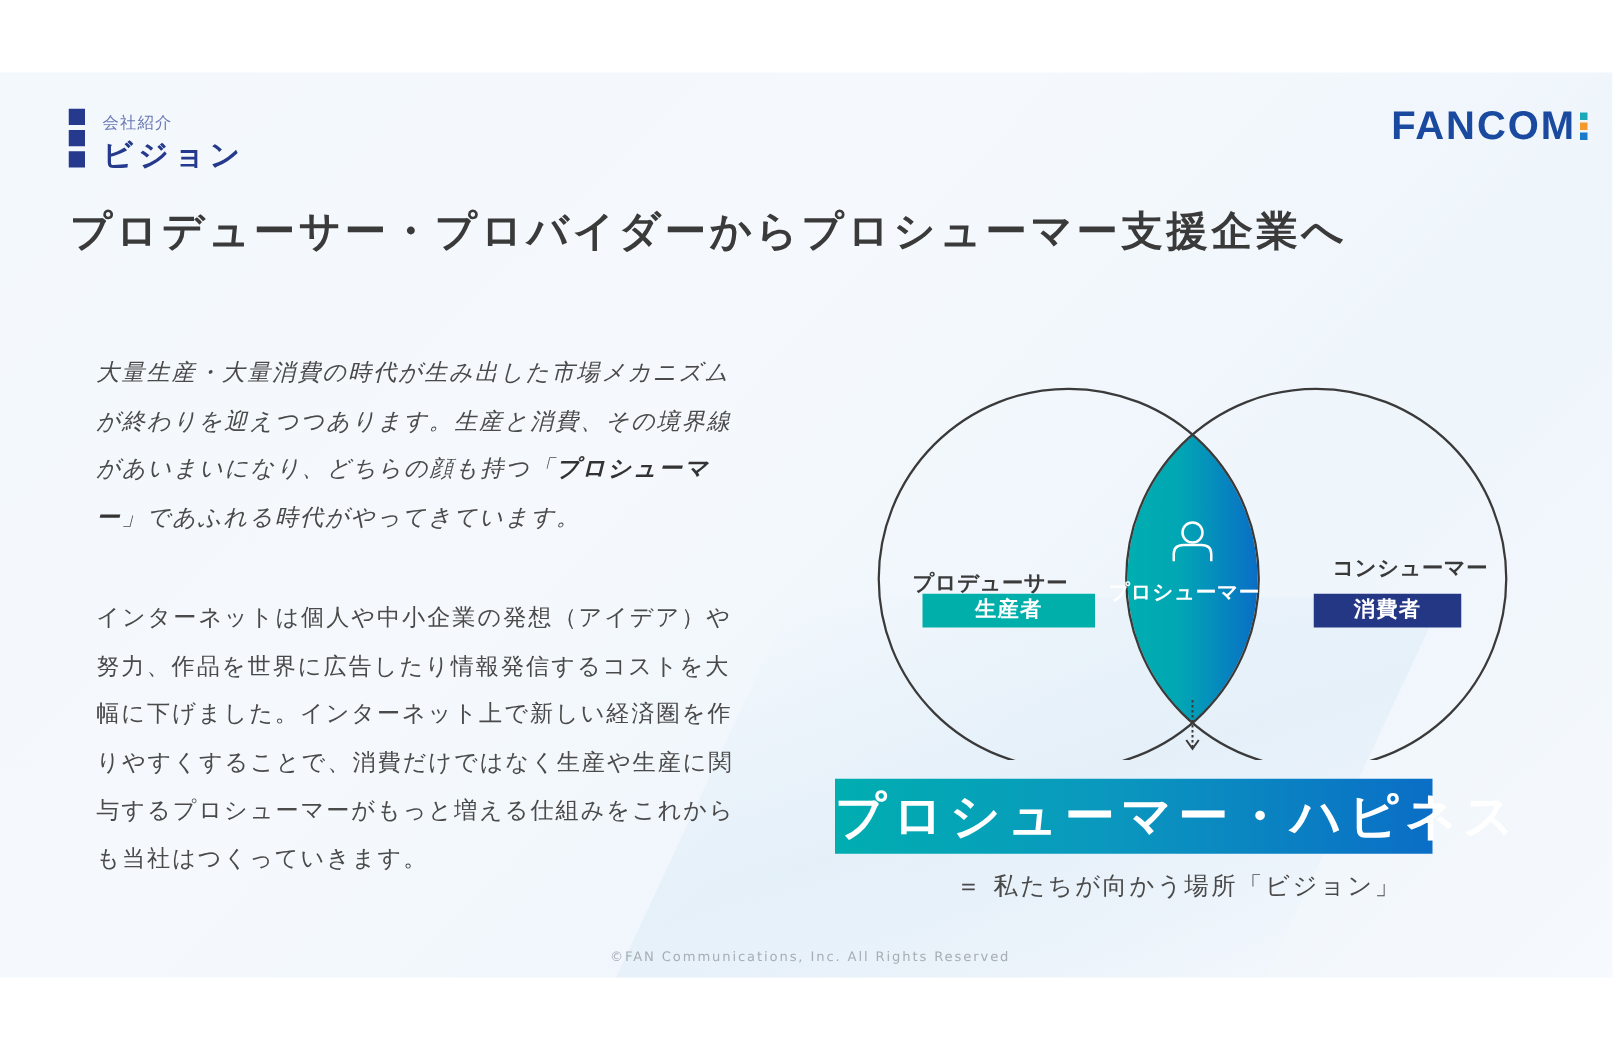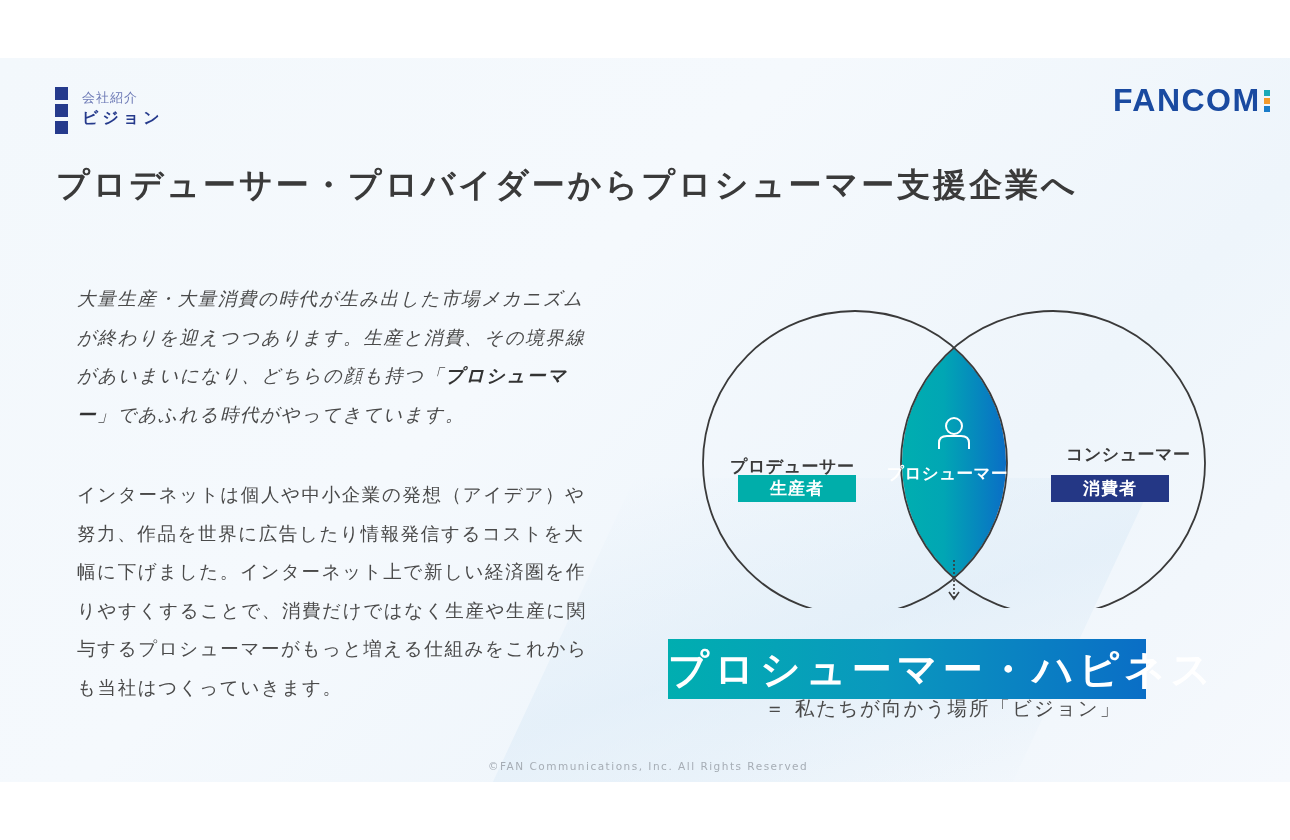--- a/index.html
+++ b/index.html
@@ -15,21 +15,21 @@
     }
     .slide::before {
       content: ""; position: absolute; left: 560px; top: 420px; width: 520px; height: 320px;
       background: linear-gradient(160deg, rgba(220,235,247,0) 0%, rgba(220,235,247,0.55) 50%, rgba(220,235,247,0) 100%);
       transform: skewX(-25deg);
     }
     
     .section-marks { position: absolute; left: 55px; top: 29px; width: 13px; }
     .section-marks span { display: block; width: 13px; height: 13px; background: #253a8c; margin-bottom: 4px; }
     .section-sub { position: absolute; left: 82px; top: 31px; font-size: 13px; color: #6b78b5; letter-spacing: 1px; }
-    .section-title { position: absolute; left: 82px; top: 50px; font-size: 16px; font-weight: bold; color: #253a8c; letter-spacing: 4px; }
+    .section-title { position: absolute; left: 82px; top: 50px; font-size: 24px; font-weight: bold; color: #253a8c; letter-spacing: 4px; }
     
     .logo { position: absolute; left: 1113px; top: 24px; display: flex; align-items: center; }
     .logo-text { font-family: Liberation Sans, sans-serif; font-weight: bold; font-size: 32px; color: #1a4aa0; letter-spacing: 1.5px; }
     .logo-dots { margin-left: 3px; display: flex; flex-direction: column; gap: 2px; }
     .logo-dots span { display: block; width: 6px; height: 6px; }
     
     .headline {
       position: absolute; left: 56px; top: 105px; font-size: 33px; font-weight: bold;
       color: #3a3a3a; letter-spacing: 3px; white-space: nowrap;
     }
@@ -45,21 +45,21 @@
     .venn { position: absolute; left: 690px; top: 180px; width: 530px; height: 370px; }
     .venn svg { position: absolute; left: 0; top: 0; }
     .venn-label { position: absolute; font-size: 17px; font-weight: bold; color: #3a3a3a; letter-spacing: 0.5px; white-space: nowrap; }
     .venn-tag { position: absolute; height: 27px; line-height: 27px; text-align: center; color: #fff; font-size: 17px; font-weight: bold; letter-spacing: 1px; }
     .prosumer-label { position: absolute; color: #fff; font-size: 16.5px; font-weight: bold; white-space: nowrap; letter-spacing: 0.5px; }
     
     .banner {
       position: absolute; left: 668px; top: 565px; width: 478px; height: 60px;
       background: linear-gradient(90deg, #00aeb0 0%, #0a98be 45%, #0a6ec6 100%);
       color: #fff; font-size: 40px; font-weight: bold; line-height: 60px; text-align: right;
-      letter-spacing: 5px; white-space: nowrap; margin-top: 16px;
+      letter-spacing: 5px; white-space: nowrap;
     }
     .vision-caption { position: absolute; left: 765px; top: 637px; font-size: 19.5px; color: #4a4a4a; letter-spacing: 2px; white-space: nowrap; }
     .copyright { position: absolute; left: 488px; top: 702px; font-size: 10.5px; color: #a6adb5; letter-spacing: 1.5px; font-family: "DejaVu Sans", sans-serif; }
   </style>
 </head>
 <body>
 
 <div class="slide">
 
   <div class="section-marks">
@@ -103,21 +103,21 @@
       <g fill="none" stroke="#ffffff" stroke-width="2">
         <circle cx="264" cy="188" r="8"></circle>
         <path d="M 249 211 L 249 205 Q 249 198 257 198 L 271 198 Q 279 198 279 205 L 279 211"></path>
       </g>
 
       <g stroke="#3a3a3a" stroke-width="1.6" fill="none">
         <line x1="264" y1="382" x2="264" y2="412" stroke-dasharray="2,2"></line>
       </g>
     </svg>
     <div class="venn-label" style="left:40px; top:217px;">プロデューサー</div>
-    <div class="venn-tag" style="left:48px; top:237px; width:118px; background:#00aeaa;">生産者</div>
+    <div class="venn-tag" style="left:48px; top:237px; width:138px; background:#00aeaa;">生産者</div>
     <div class="prosumer-label" style="left:197px; top:225px;">プロシューマー</div>
     <div class="venn-label" style="left:354px; top:205px;margin-left:22px;">コンシューマー</div>
     <div class="venn-tag" style="left:361px; top:237px; width:118px; background:#243785;">消費者</div>
   </div>
 
   <svg style="position:absolute; left:944px; top:500px;" width="20" height="46">
     <line x1="10" y1="2" x2="10" y2="40" stroke="#3a3a3a" stroke-width="1.6" stroke-dasharray="2,2"></line>
     <polyline points="5,34 10,41 15,34" fill="none" stroke="#3a3a3a" stroke-width="1.6"></polyline>
   </svg>
 

